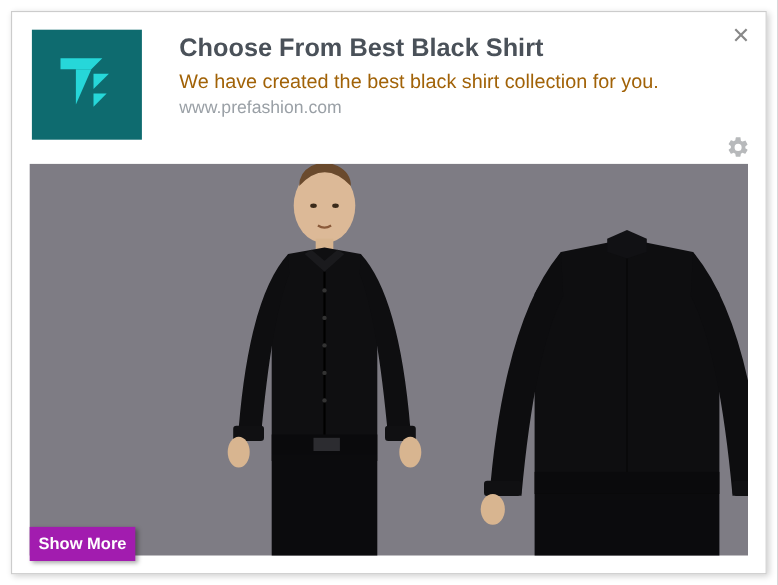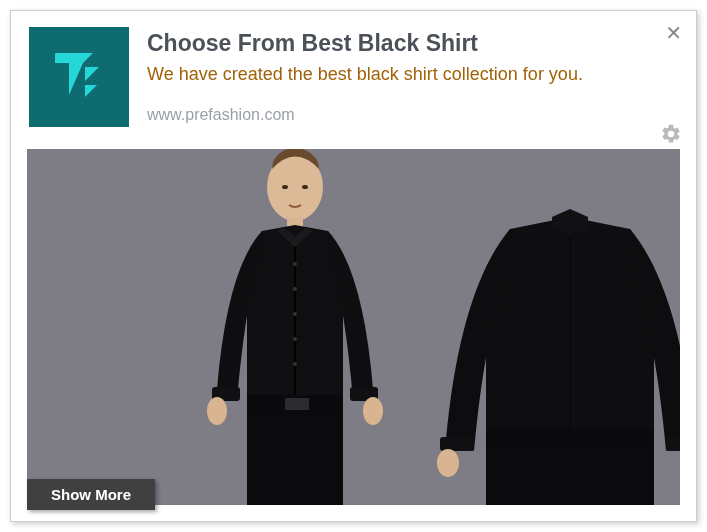--- a/index.html
+++ b/index.html
@@ -18,20 +18,21 @@
     right: 10px;
     bottom: 10px;
     border: 1px solid #ccc;
     background: #fff;
     box-shadow: 2px 2px 6px rgba(0,0,0,0.2);
   }
   .header {
     display: flex;
     padding: 16px 18px 14px 18px;
     position: relative;
+    gap: 16px;
   }
   .logo {
     width: 100px;
     height: 100px;
     background: #0e6b6f;
     flex-shrink: 0;
     display: flex;
     align-items: center;
     justify-content: center;
     position: relative;
@@ -50,21 +51,21 @@
   }
   .subtitle {
     font-size: 18px;
     color: #a16207;
     margin-top: 4px;
     line-height: 1.35;
   }
   .domain {
     font-size: 16px;
     color: #9aa0a6;
-    margin-top: 20px;
+    margin-top: 4px;
   }
   .close-icon {
     position: absolute;
     top: 12px;
     right: 14px;
     font-size: 20px;
     color: #888;
     cursor: pointer;
     line-height: 1;
   }
@@ -102,26 +103,26 @@
   .figure.back {
     right: -40px;
     top: 40px;
     width: 300px;
     height: 380px;
   }
   .show-more {
     position: absolute;
     left: 16px;
     bottom: 11px;
-    background: #404040;
+    background: #a21caf;
     color: #fff;
     border: none;
     font-size: 15px;
     font-weight: 600;
-    padding: 7px 24px;
+    padding: 7px 8px;
     cursor: pointer;
     box-shadow: 2px 2px 4px rgba(0,0,0,0.35);
   }
 </style>
 </head>
 <body>
 
 <div class="card">
 
   <div class="header">

